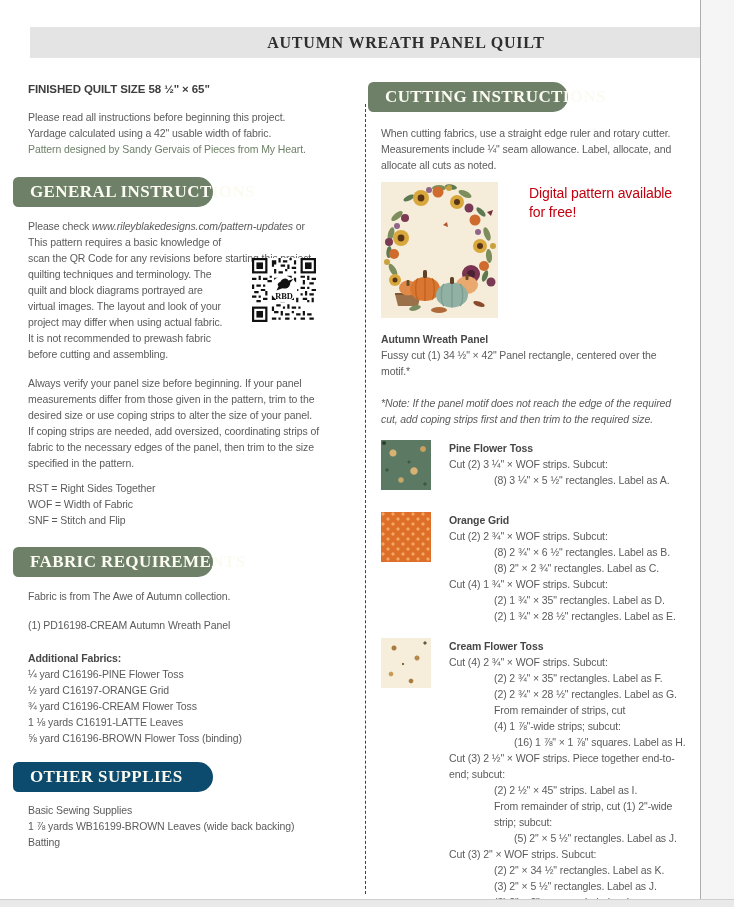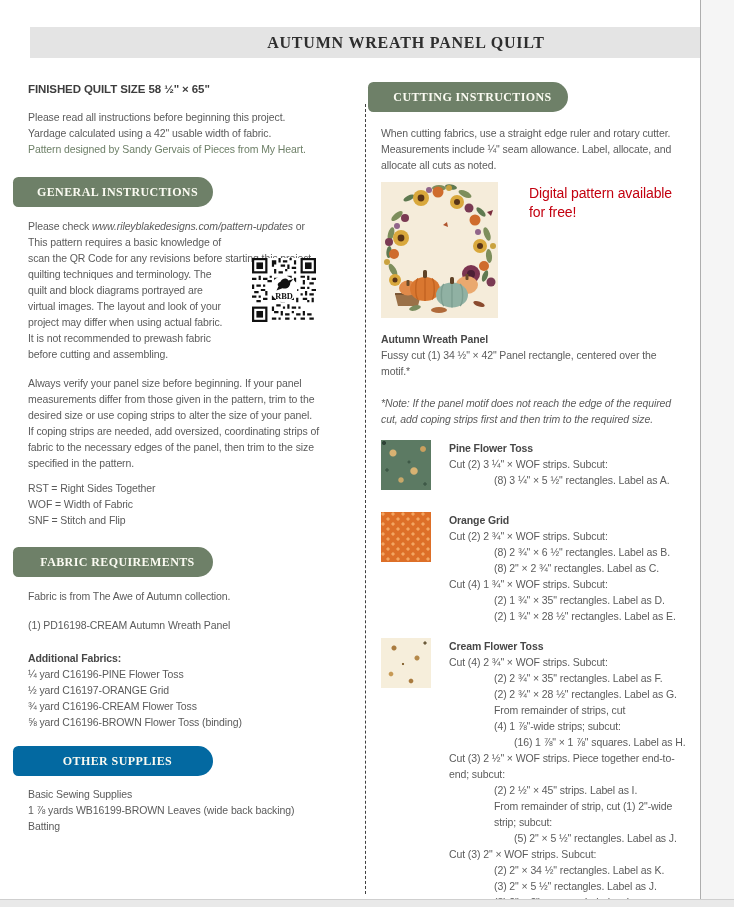--- a/index.html
+++ b/index.html
@@ -17,22 +17,22 @@
   .right-col{position:absolute;left:381px;top:75px;width:312px;}
   .divider{position:absolute;left:365px;top:104px;height:790px;width:0;border-left:1px dashed #404040;}
   
   .doc{font-size:10.5px;line-height:16px;color:#5b5b5b;letter-spacing:-0.1px;}
   .ln{white-space:nowrap;}
   .b{font-weight:700;color:#474747;}
   .it{font-style:italic;}
   .green-txt{color:#6e8068;}
   .finished{font-size:11.5px;font-weight:700;color:#3d3d3d;margin-top:6px;white-space:nowrap;}
   .pill{width:200px;box-sizing:border-box;height:30px;line-height:30px;background:#6e8068;color:#fbfbf2;
-        font-family:"Liberation Serif",serif;font-weight:700;font-size:12px;letter-spacing:.4px;
-        padding:0 8px 0 17px;border-radius:6px 17px 17px 6px;white-space:nowrap;text-align:center;}
+        font-family:"Liberation Serif",serif;font-weight:700;font-size:17px;letter-spacing:.4px;
+        padding:0 8px 0 17px;border-radius:6px 17px 17px 6px;white-space:nowrap;}
   .pill-l{margin-left:-15px;}
   .pill-r{margin-left:-13px;}
   .mt-intro{margin-top:12px;}
   .mt-gpill{margin-top:20px;}
   .mt-para1{margin-top:11px;}
   .mt-para2{margin-top:13px;}
   .mt-abbr{margin-top:9px;}
   .mt-fpill{margin-top:19px;}
   .mt-fabintro{margin-top:11px;}
   .mt-panelline{margin-top:13px;}
@@ -126,24 +126,25 @@
       </div>
 
     <div class="pill pill-l mt-fpill" style="background: rgb(110, 128, 104);">FABRIC REQUIREMENTS</div>
     <div class="ln mt-fabintro">Fabric is from The Awe of Autumn collection.</div>
     <div class="ln mt-panelline">(1) PD16198-CREAM Autumn Wreath Panel</div>
     <div class="ln b mt-addl">Additional Fabrics:</div>
     <div id="fab-items">
         <div class="ln">¼ yard C16196-PINE Flower Toss</div>
         <div class="ln">½ yard C16197-ORANGE Grid</div>
         <div class="ln">¾ yard C16196-CREAM Flower Toss</div>
+        <div class="ln">1 ⅛ yards C16191-LATTE Leaves</div>
         <div class="ln">⅝ yard C16196-BROWN Flower Toss (binding)</div>
       </div>
 
-    <div class="pill pill-l mt-opill" style="background: #0369a1;">OTHER SUPPLIES</div>
+    <div class="pill pill-l mt-opill" style="background: #0c4a6e;">OTHER SUPPLIES</div>
     <div class="mt-supp" id="supply-items">
         <div class="ln">Basic Sewing Supplies</div>
         <div class="ln">1 ⅞ yards WB16199-BROWN Leaves (wide back backing)</div>
         <div class="ln">Batting</div>
       </div>
   </div>
 
   <div class="qr">
     <svg viewBox="0 0 29 29" width="64" height="64">
       <rect width="29" height="29" fill="#ffffff"></rect>

